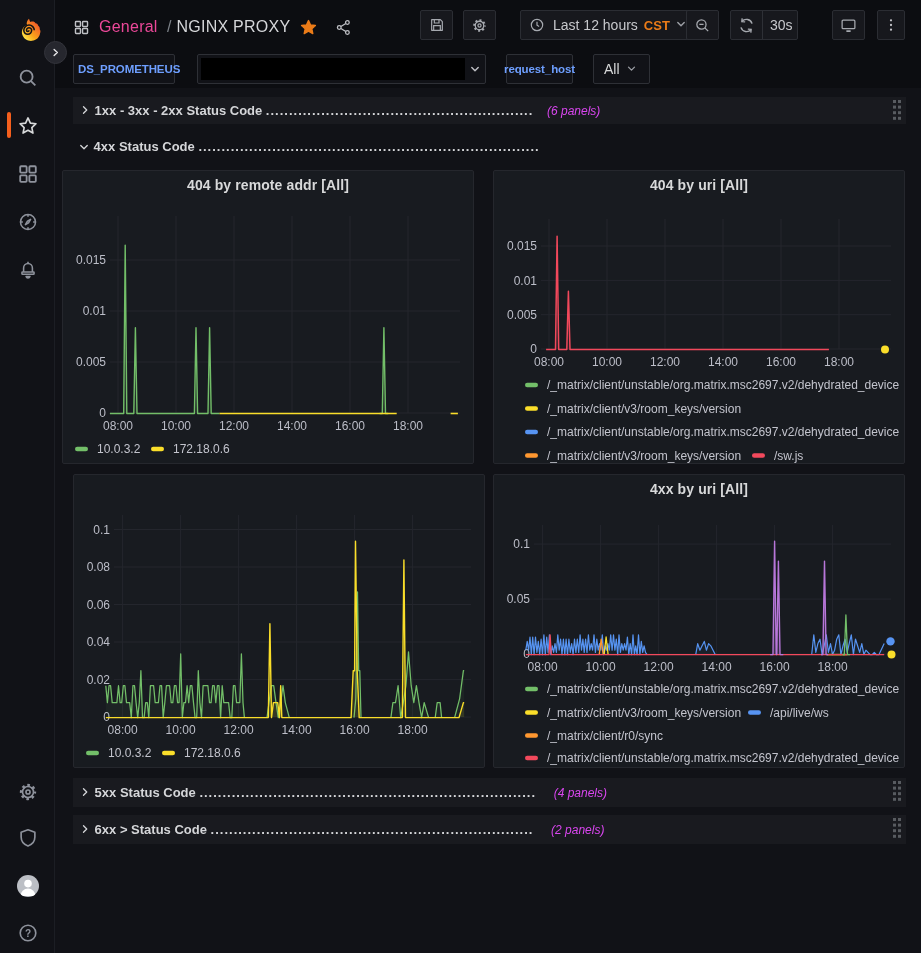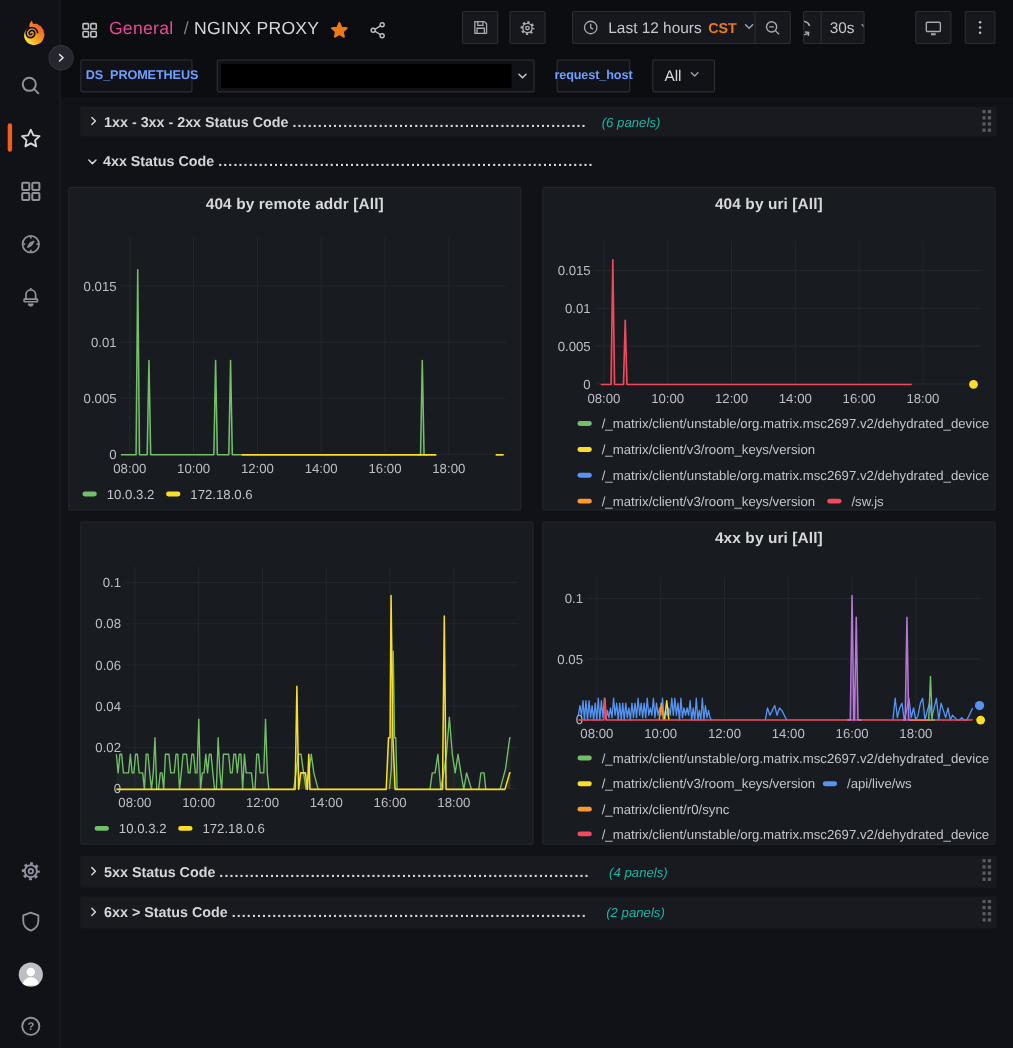--- a/index.html
+++ b/index.html
@@ -6,21 +6,21 @@
  font-family:"Liberation Sans",sans-serif;-webkit-font-smoothing:antialiased}
 .abs{position:absolute}
 #sidebar{position:absolute;left:0;top:0;width:55px;height:953px;background:#111217;border-right:1px solid #1c1e24}
 #topbar{position:absolute;left:55px;top:0;width:866px;height:88px;background:#0c0d11}
 .tbtn{position:absolute;top:10px;height:30px;white-space:nowrap;overflow:hidden;background:#17181d;border:1px solid #2b2d33;border-radius:2px;color:#c7c8cc;font-size:14px;display:flex;align-items:center;justify-content:center}
 .crumb{position:absolute;color:#d5d6d9;font-size:16px;white-space:nowrap;letter-spacing:0.25px}
 .vbox{position:absolute;top:54px;height:30px;border:1px solid #2e3036;border-radius:2px;display:flex;align-items:center;background:#111217}
 .bluetxt{color:#6e9fff;font-size:11.5px;font-weight:bold;letter-spacing:-0.1px}
 .rowband{position:absolute;left:73px;width:833px;height:27px;background:#191a1f}
 .rowtitle{position:absolute;color:#d5d6d9;font-size:13px;font-weight:bold;white-space:nowrap}
-.rowpanels{color:#14b8a6;font-size:12px;font-style:italic;font-weight:normal}
+.rowpanels{color:#d946ef;font-size:12px;font-style:italic;font-weight:normal}
 .panel{position:absolute;width:412px;height:294px;background:#181b20;border:1px solid #25272d;border-radius:2px}
 .ptitle{position:absolute;left:0;top:6px;width:100%;text-align:center;color:#d8d9da;font-size:14px;font-weight:700;letter-spacing:0.1px}
 .tbtn svg,.tbtn span,.vbox svg{flex-shrink:0}
 </style></head>
 <body>
 <div id="topbar">
     <div class="abs" style="left:18px;top:19px"><svg width="17" height="17" viewBox="0 0 24 24" fill="none" stroke="#c0c1c6" stroke-width="2">
         <rect x="3.5" y="3.5" width="7" height="7" rx="1"></rect>
         <rect x="13.5" y="3.5" width="7" height="7" rx="1"></rect>
         <rect x="3.5" y="13.5" width="7" height="7" rx="1"></rect>
@@ -62,21 +62,21 @@
           <path d="M6.5 9.5l5.5 5.5 5.5-5.5"></path>
         </svg></span>
     </div>
     <div class="tbtn" style="left:631px;width:33px">
       <svg width="17" height="17" viewBox="0 0 24 24" fill="none" stroke="#a6a9af" stroke-width="1.8">
         <circle cx="10.5" cy="10.5" r="6.5"></circle>
         <line x1="15.3" y1="15.3" x2="20" y2="20"></line>
         <line x1="7.5" y1="10.5" x2="13.5" y2="10.5"></line>
       </svg>
     </div>
-    <div class="tbtn" style="left:675px;width:56px;justify-content:center;padding:0 7px">
+    <div class="tbtn" style="left:675px;width:68px;justify-content:flex-start;padding:0 7px">
       <svg width="17" height="17" viewBox="0 0 24 24" fill="none" stroke="#a6a9af" stroke-width="2">
 <path d="M19.8 9.3A8.3 8.3 0 0 0 5.6 6.2"></path>
         <path d="M4.2 14.7a8.3 8.3 0 0 0 14.2 3.1"></path>
 <path d="M5.9 1.9l-.4 4.6 4.6.4"></path>
         <path d="M18.1 22.1l.4-4.6-4.6-.4"></path>
       </svg>
       <span style="width:1px;height:30px;background:#2e3036;margin-left:7px"></span>
       <span style="margin-left:7px">30s</span>
       <span style="margin-left:3px"><svg width="14" height="14" viewBox="0 0 24 24" fill="none" stroke="#9da0a6" stroke-width="2.4" stroke-linecap="round" stroke-linejoin="round">
           <path d="M6.5 9.5l5.5 5.5 5.5-5.5"></path>

